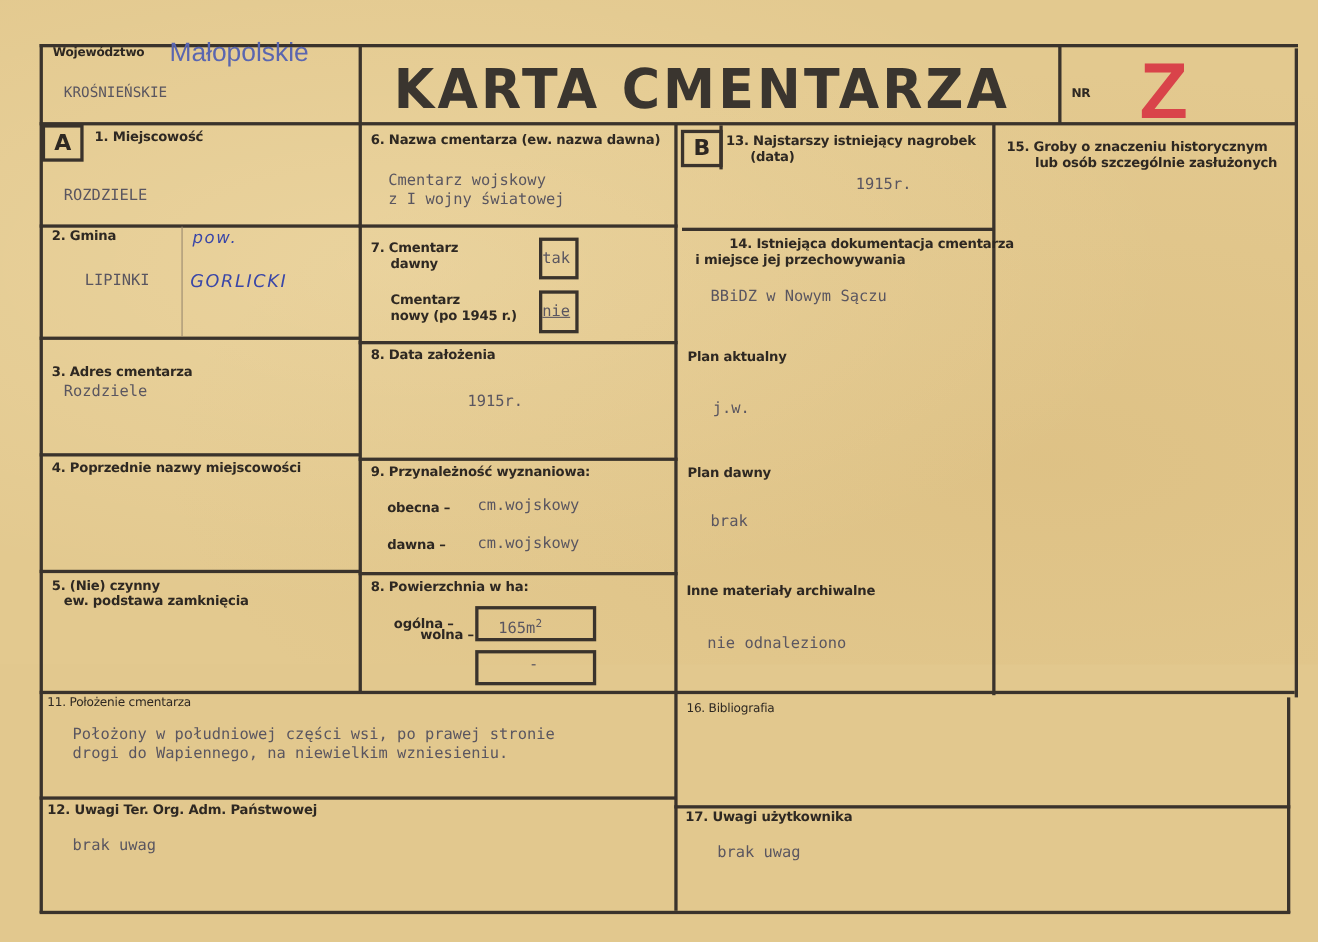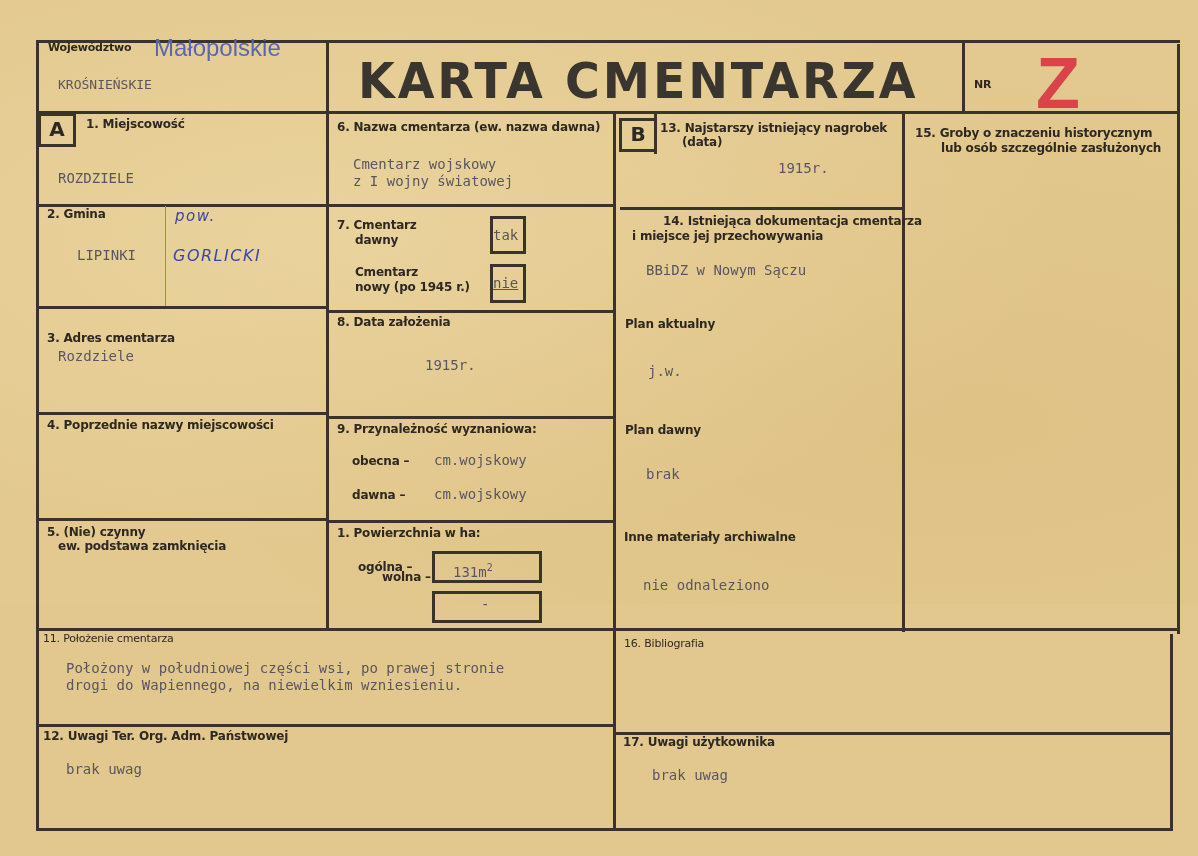--- a/index.html
+++ b/index.html
@@ -134,24 +134,24 @@
 
   <span class="lbl" style="left:337px;top:316px;">8. Data założenia</span>
   <span class="typed" style="left:425px;top:357px;">1915r.</span>
 
   <span class="lbl" style="left:337px;top:423px;">9. Przynależność wyznaniowa:</span>
   <span class="lbl" style="left:352px;top:455px;">obecna –</span>
   <span class="typed" style="left:434px;top:452px;">cm.wojskowy</span>
   <span class="lbl" style="left:352px;top:489px;">dawna –</span>
   <span class="typed" style="left:434px;top:486px;">cm.wojskowy</span>
 
-  <span class="lbl" style="left:337px;top:527px;">1. Powierzchnia w ha:</span>
+  <span class="lbl" style="left:337px;top:527px;">8. Powierzchnia w ha:</span>
   <span class="lbl" style="left:358px;top:561px;">ogólna –</span>
   <div class="box" style="left:432px;top:551px;width:104px;height:26px;">
-    <span class="typed" style="left:18px;top:5px;"><span>131m</span><sup style="font-size:10px;">2</sup></span>
+    <span class="typed" style="left:18px;top:5px;"><span>165m</span><sup style="font-size:10px;">2</sup></span>
   </div>
   <span class="lbl" style="left:358px;top:571px;margin-left:24px;">wolna –</span>
   <div class="box" style="left:432px;top:591px;width:104px;height:26px;">
     <span class="typed" style="left:46px;top:2px;">-</span>
   </div>
 
   <span class="lbl sm" style="left:43px;top:632px;">11. Położenie cmentarza</span>
   <span class="typed" style="left:66px;top:660px;">Położony w południowej części wsi, po prawej stronie</span>
   <span class="typed" style="left:66px;top:677px;">drogi do Wapiennego, na niewielkim wzniesieniu.</span>
 

